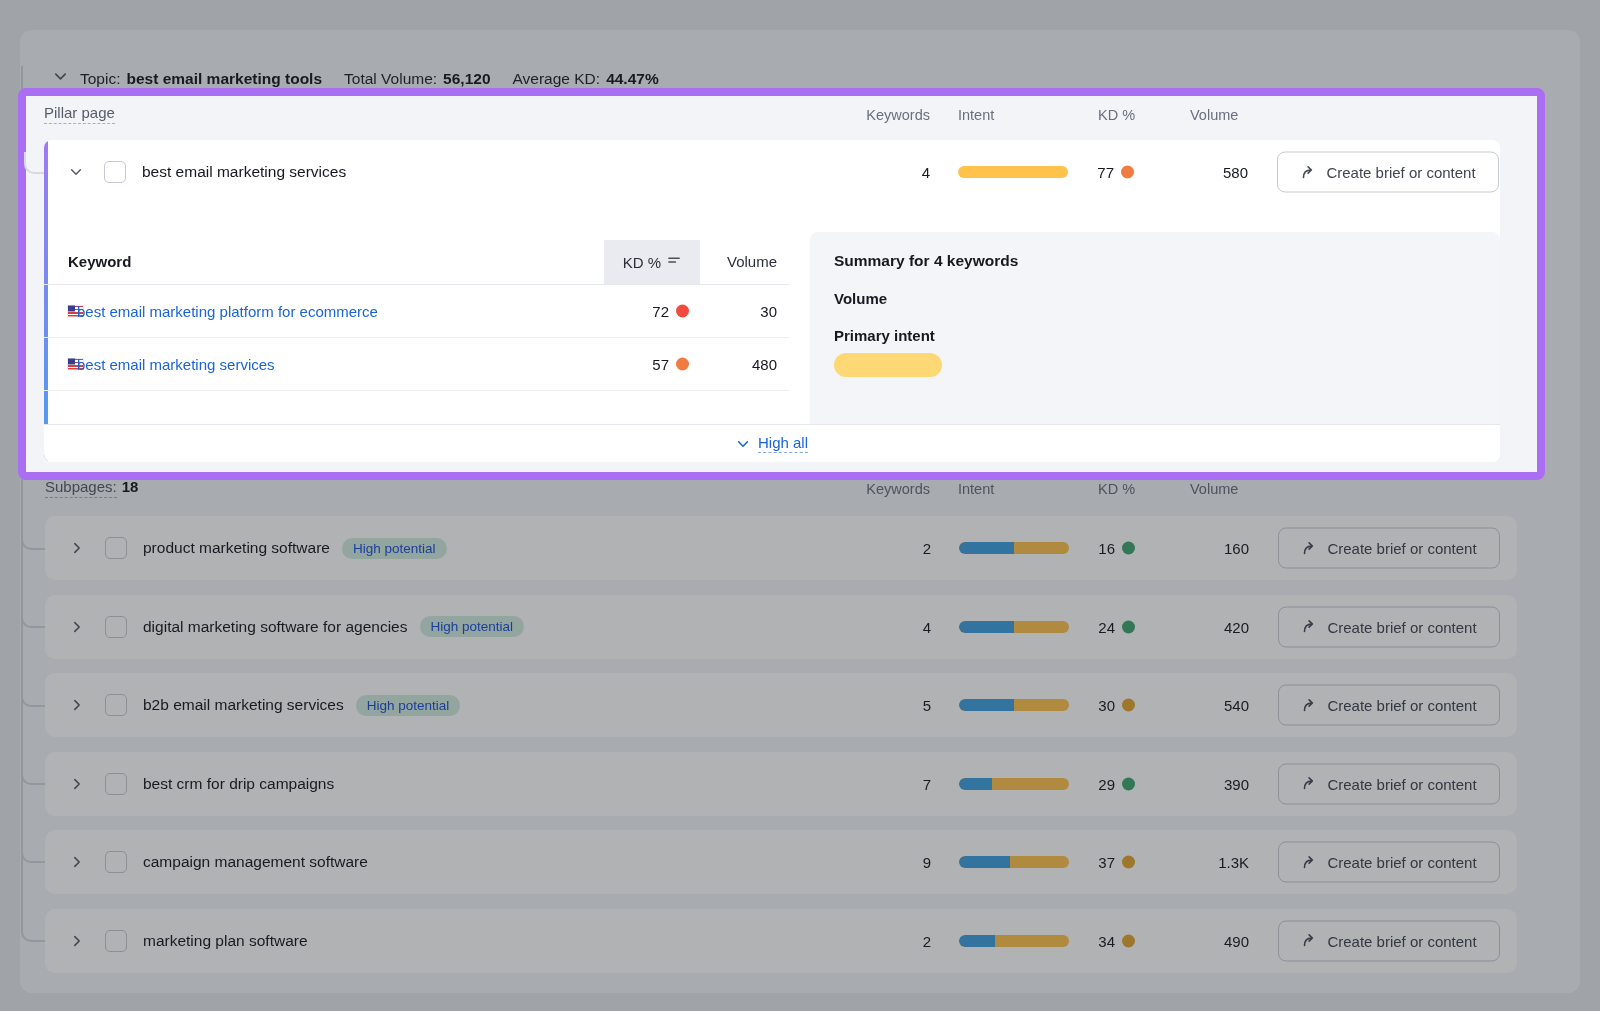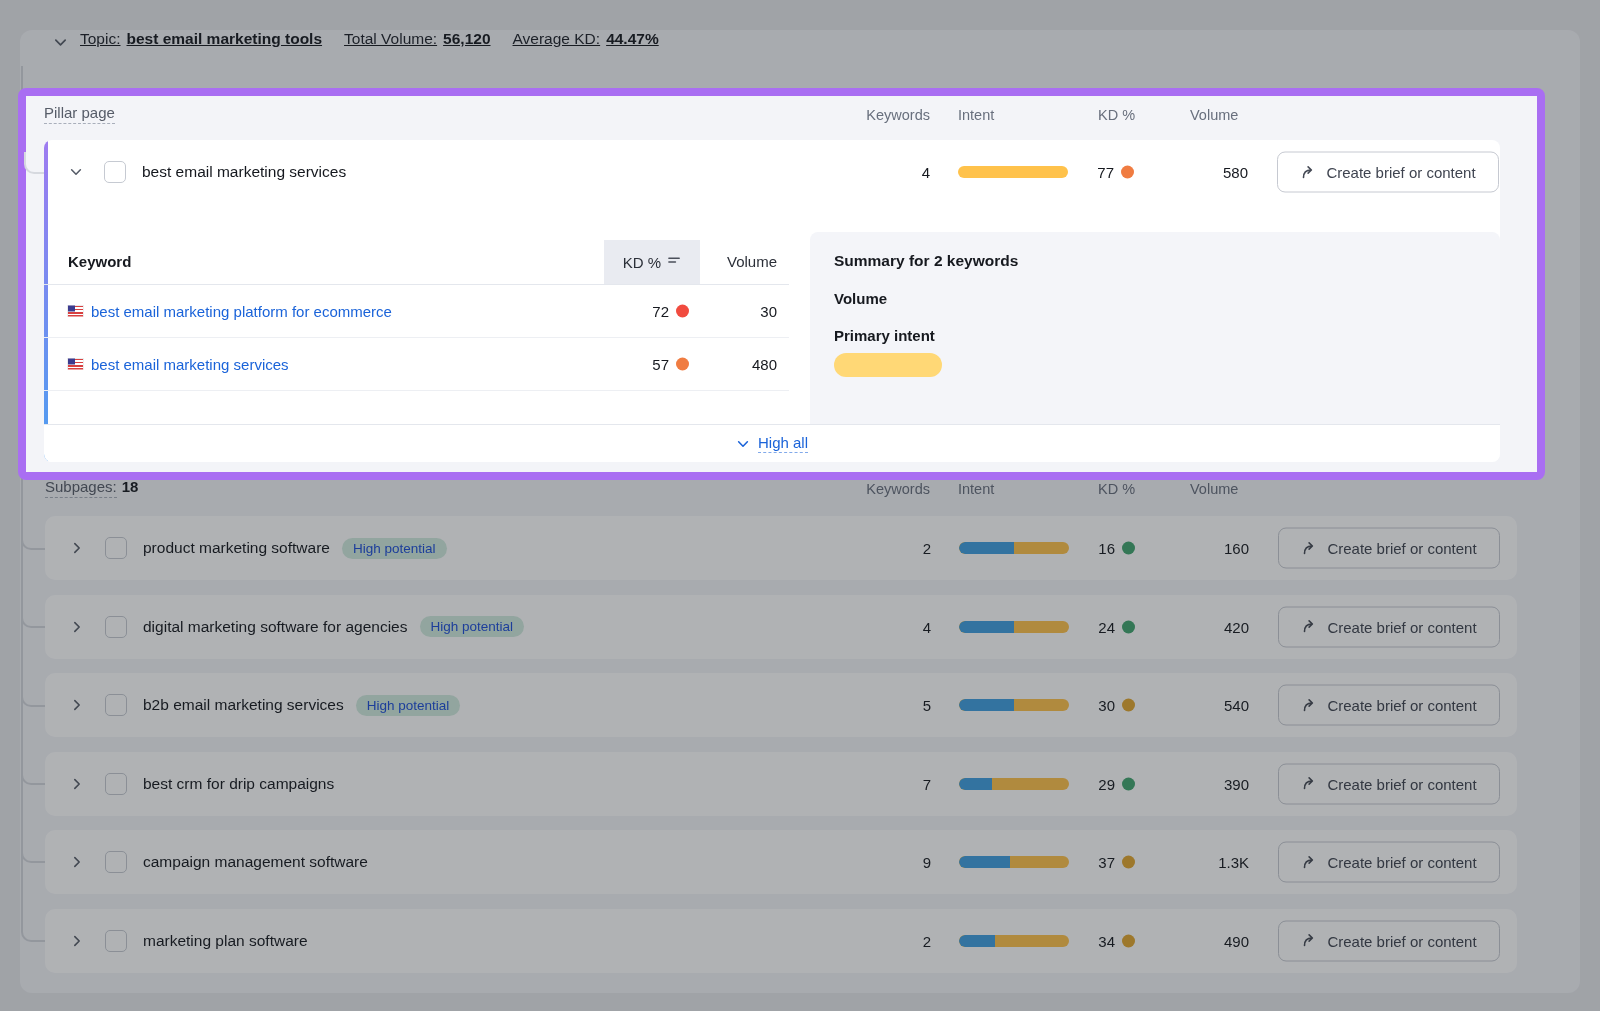--- a/index.html
+++ b/index.html
@@ -1,21 +1,21 @@
 <!DOCTYPE html>
 <html><head>
 <meta charset="utf-8">
 <style>
   html,body{margin:0;padding:0;}
   body{font-family:"Liberation Sans","DejaVu Sans",sans-serif;}
   #screen{position:relative;width:1600px;height:1011px;overflow:hidden;background:#e7e8ec;color:#16191f;}
 
   
   .topic-card{position:absolute;left:20px;top:30px;width:1560px;height:963px;background:#f3f4f8;border-radius:12px;}
-  .topic-header{position:absolute;left:28px;top:0;height:58px;display:flex;align-items:flex-start;font-size:15.5px;text-decoration:underline;}
+  .topic-header{position:absolute;left:28px;top:0;height:58px;display:flex;align-items:flex-end;font-size:15.5px;}
   .topic-header .grp{margin-right:22px;display:flex;gap:6px;align-items:center;}
   .lbl{font-weight:400;color:#1c2028;}
   .val{font-weight:700;color:#15181e;}
 
   .icon{display:inline-flex;align-items:center;justify-content:center;width:24px;height:24px;flex:0 0 auto;}
   .icon svg{display:block;}
 
   
   .trunk{position:absolute;left:21px;top:66px;width:2px;height:856px;background:#d3d6dc;}
   .elbow{position:absolute;left:21px;width:24px;height:18px;border-left:2px solid #d3d6dc;border-bottom:2px solid #d3d6dc;border-bottom-left-radius:10px;}
@@ -53,21 +53,21 @@
 
   
   .kw-table{position:absolute;left:0;top:100px;width:745px;}
   .kw-head{position:relative;height:44px;border-bottom:1px solid #e4e7ed;}
   .kw-head .kw-h-keyword{position:absolute;left:24px;line-height:44px;font-size:15px;font-weight:700;}
   .kwh-cell{position:absolute;left:560px;top:0;width:96px;height:44px;background:#e9ebf1;display:flex;align-items:center;justify-content:center;gap:7px;font-size:15px;color:#2b2f38;cursor:pointer;}
   .kw-h-volume{position:absolute;right:12px;line-height:44px;font-size:15px;color:#2b2f38;}
   .kw-row{position:relative;height:52px;border-bottom:1px solid #edeff3;}
   .flag{position:absolute;left:24px;top:50%;transform:translateY(-50%);width:15px;height:11px;background:repeating-linear-gradient(180deg,#d84040 0 1.6px,#ffffff 1.6px 3.2px);box-shadow:0 0 0 0.5px rgba(0,0,0,.15);}
   .flag::after{content:"";position:absolute;left:0;top:0;width:7px;height:5.5px;background:#3b3b8f;}
-  .kw-link{position:absolute;left:47px;top:50%;transform:translateY(-50%);font-size:15px;color:#1a63d9;text-decoration:none;cursor:pointer;}
+  .kw-link{position:absolute;left:33px;top:50%;transform:translateY(-50%);font-size:15px;color:#1a63d9;text-decoration:none;cursor:pointer;}
   .kw-kd{position:absolute;left:540px;top:50%;transform:translateY(-50%);width:105px;display:flex;align-items:center;justify-content:flex-end;gap:7px;font-size:15px;}
   .kw-vol{position:absolute;left:653px;top:50%;transform:translateY(-50%);width:80px;text-align:right;font-size:15px;}
 
   
   .summary{position:absolute;left:766px;top:92px;width:642px;height:250px;background:#f4f5f9;border-radius:8px;padding:20px 24px;}
   .sum-title{font-size:15.5px;font-weight:700;}
   .sum-h{font-size:15px;font-weight:700;margin-top:20px;}
   .sum-row{display:flex;margin-top:9px;font-size:15px;}
   .sum-text{width:336px;color:#1c2028;}
   .sum-stats{margin-left:20px;}
@@ -379,21 +379,21 @@
               <span class="kw-kd">
                 <span>57</span>
                 <span class="kd-dot" style="background: rgb(240, 124, 65);"></span>
               </span>
               <span class="kw-vol">480</span>
             </div>
           </div>
       </div>
 
       <div class="summary">
-        <div class="sum-title">Summary for 2 keywords</div>
+        <div class="sum-title">Summary for 4 keywords</div>
         <div class="sum-h">Volume</div>
         <div class="sum-h">Primary intent</div>
         <div class="intent-pill"></div>
       </div>
 
       <div class="view-all-bar">
         <svg width="14" height="14" viewBox="0 0 16 16">
             <polyline points="3,5.5 8,10.5 13,5.5" fill="none" stroke="#1a63d9" stroke-width="1.8" stroke-linecap="round" stroke-linejoin="round"></polyline>
           </svg>
         <span class="view-all-link">High all</span>

